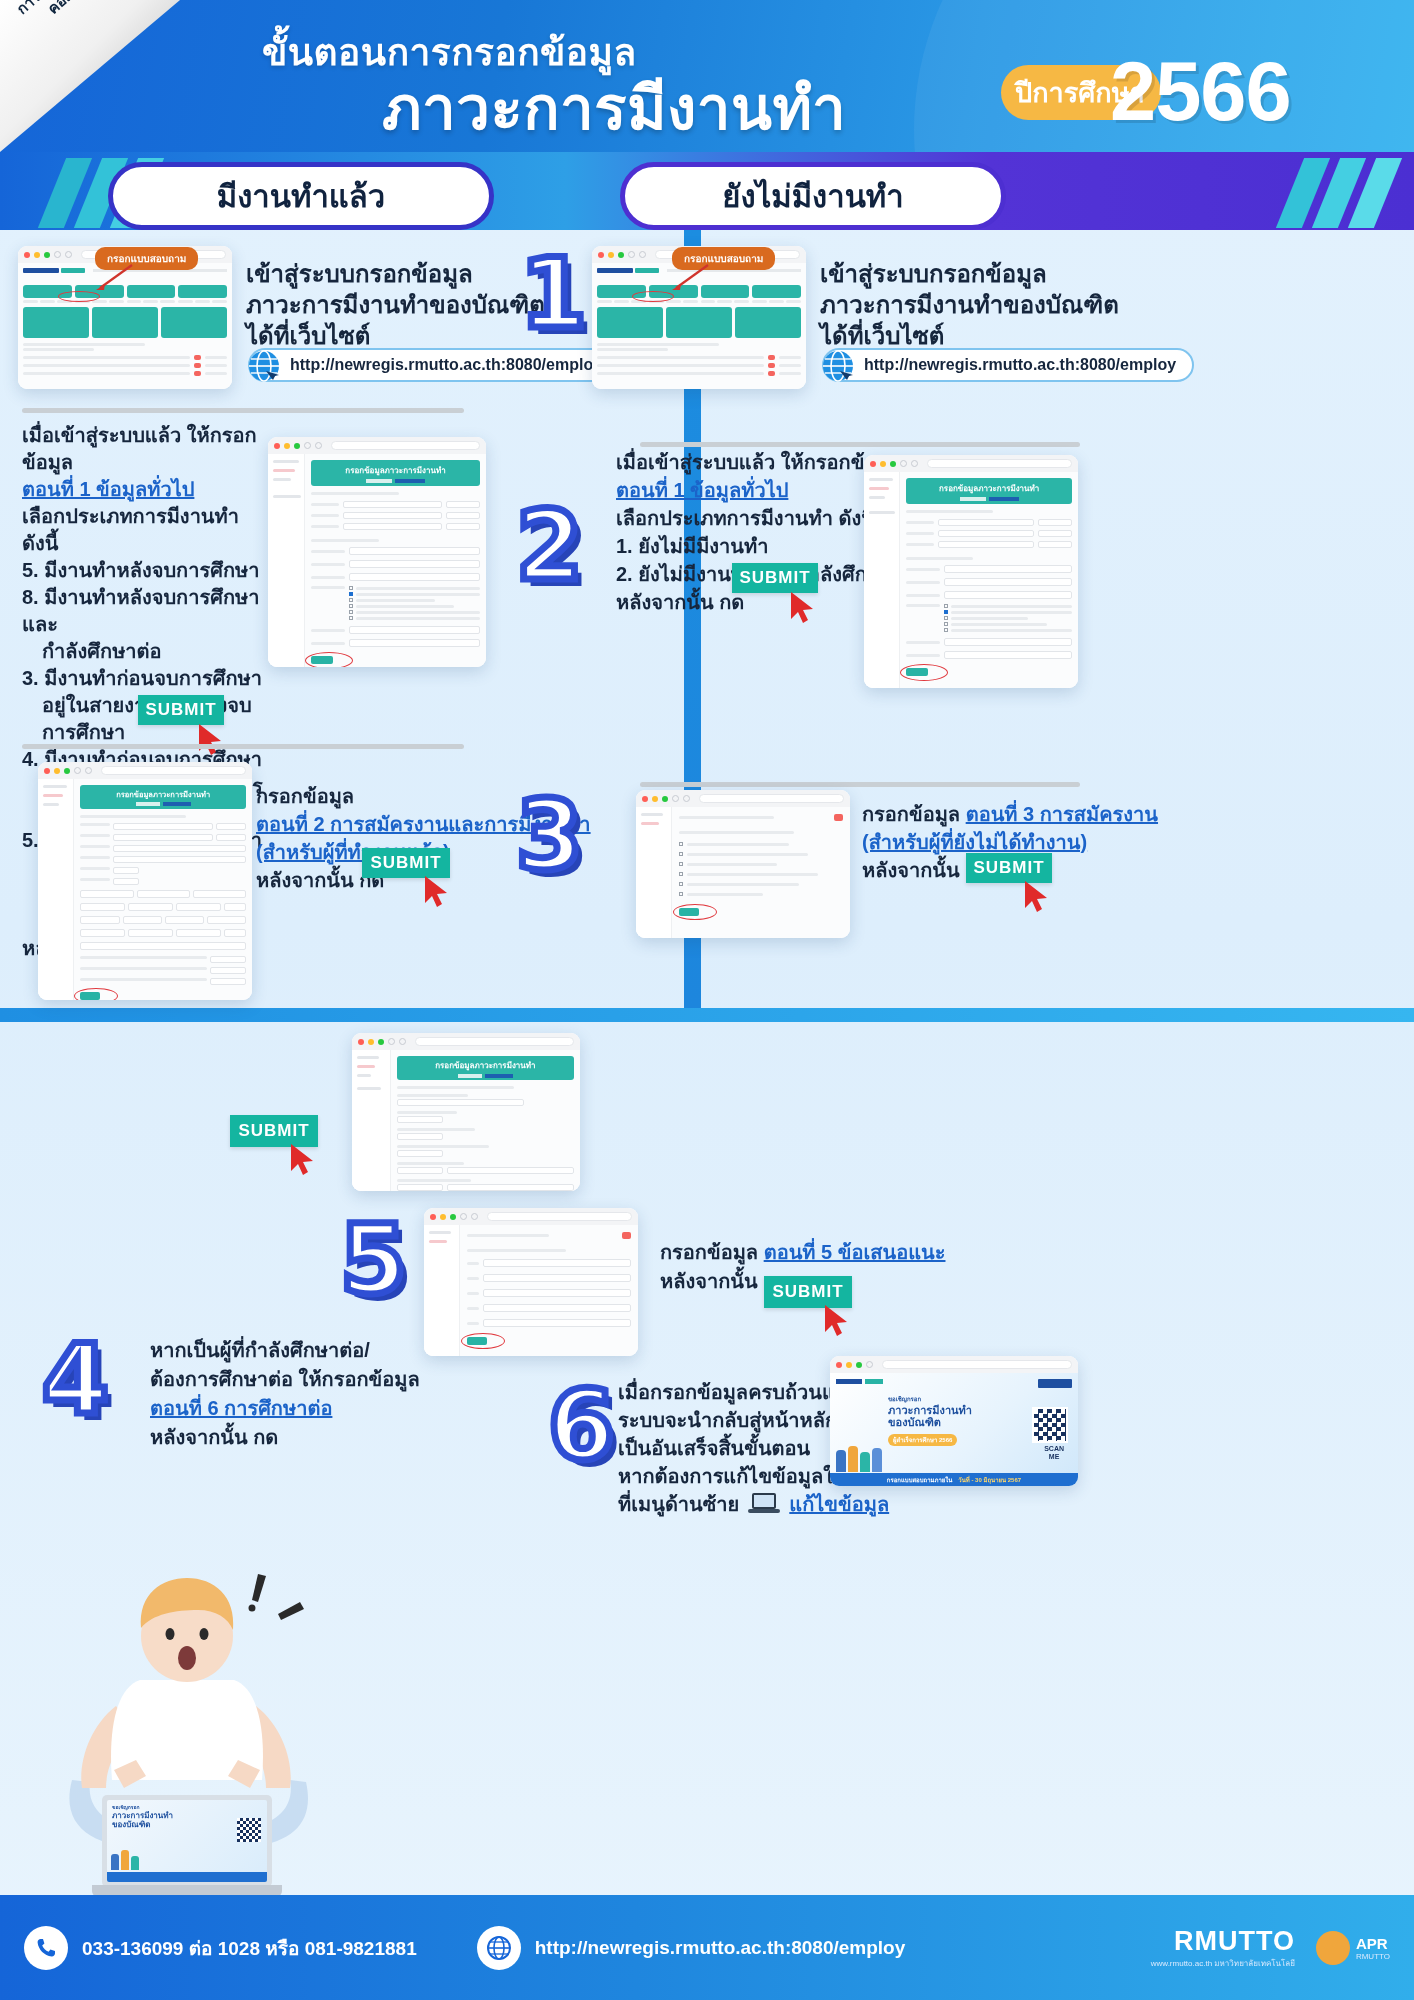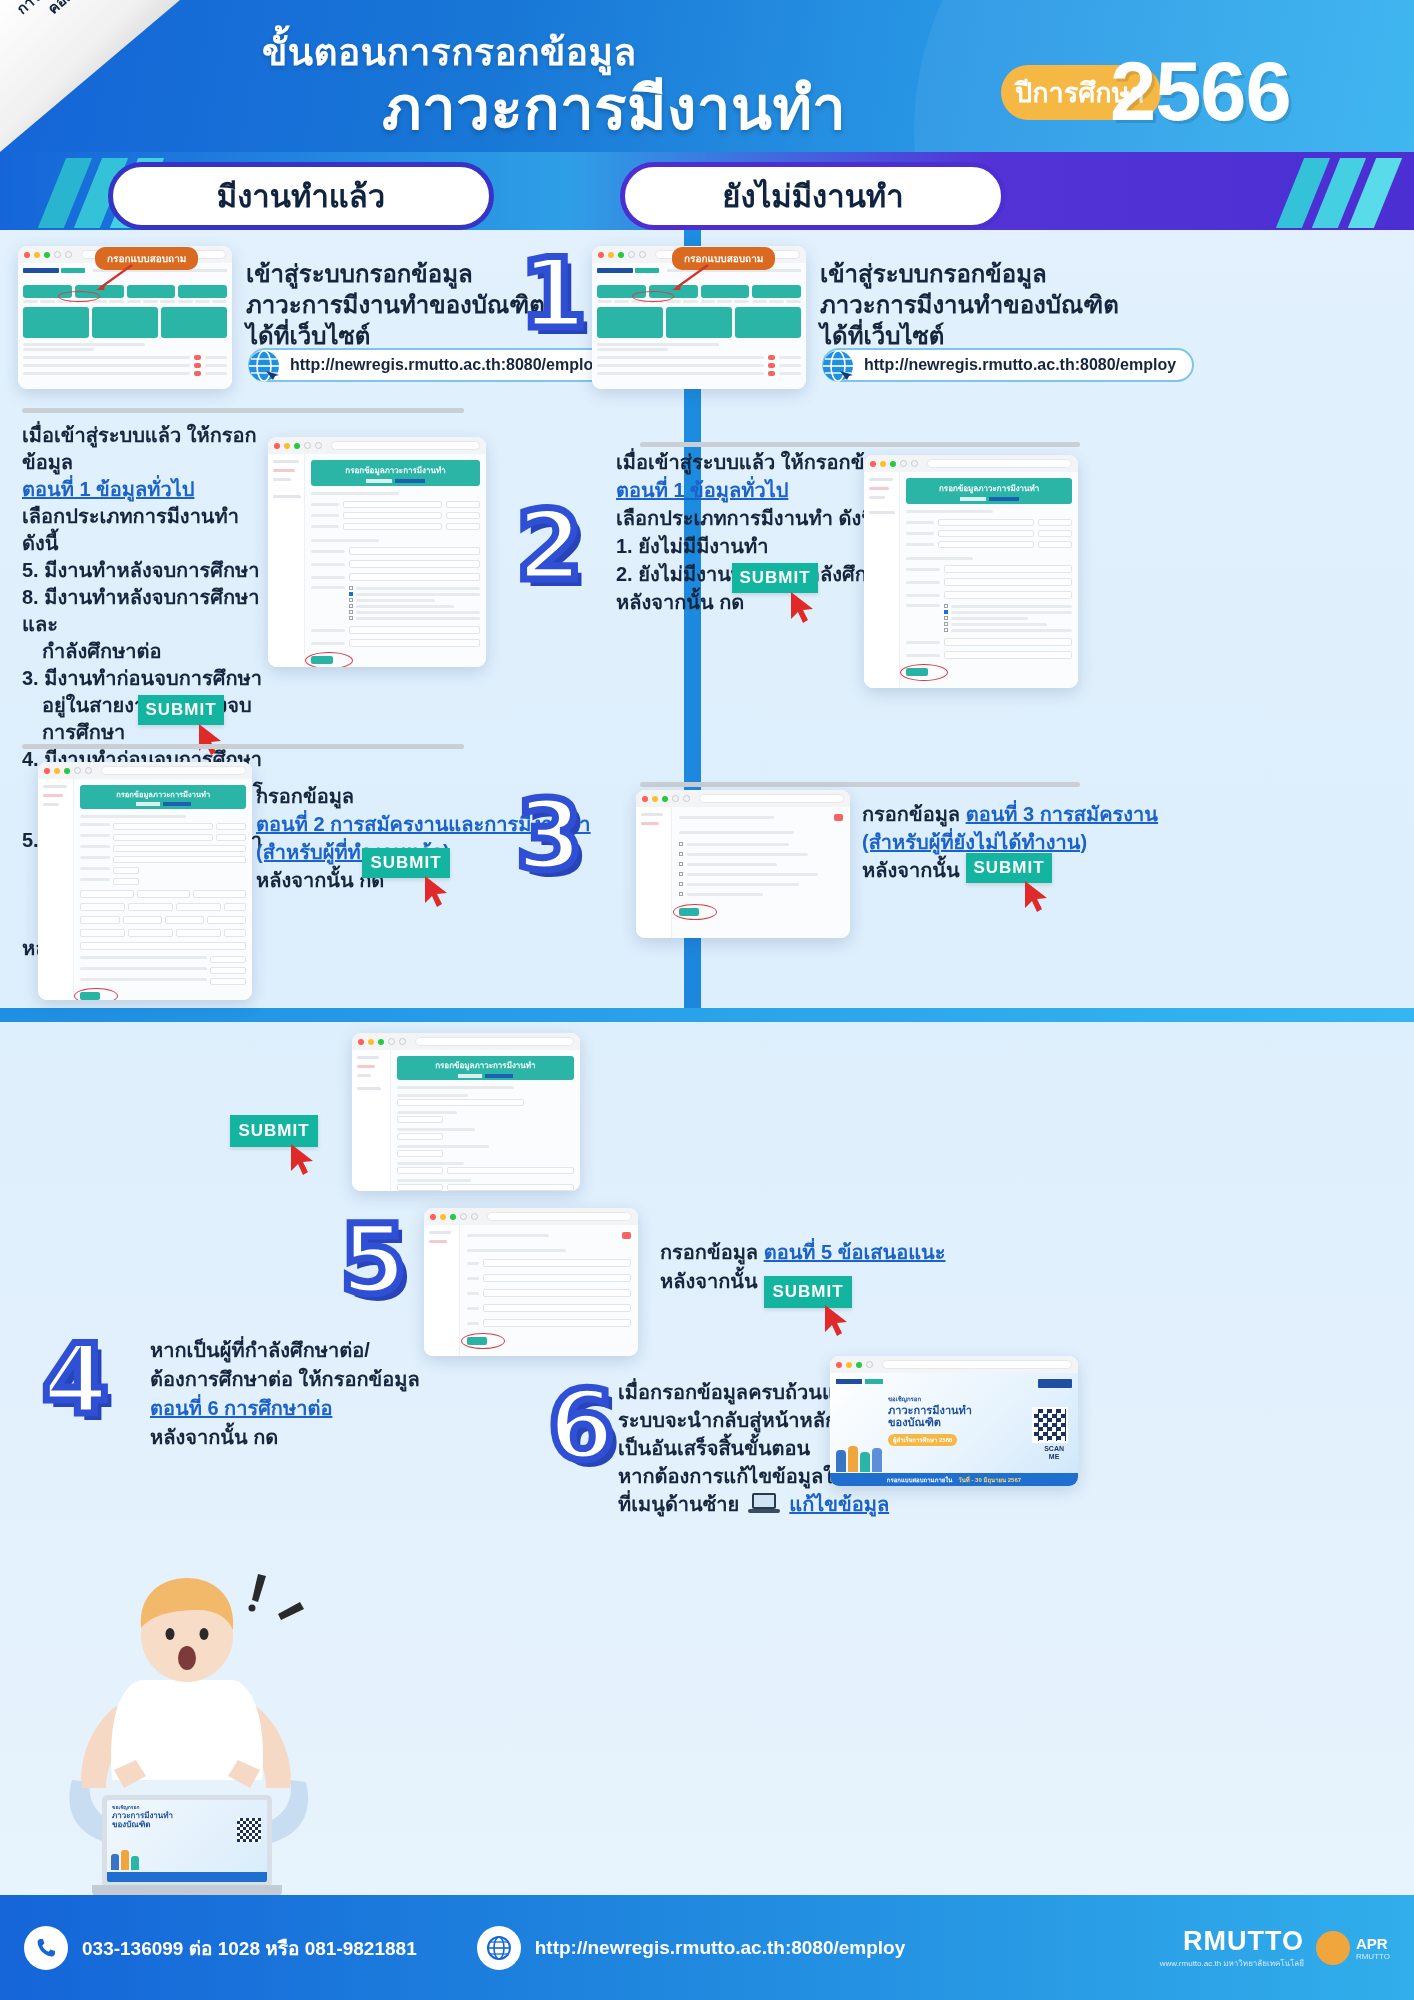--- a/index.html
+++ b/index.html
@@ -1072,21 +1072,21 @@
         <svg width="26" height="26" viewBox="0 0 26 26">
           <circle cx="13" cy="13" r="11" fill="none" stroke="#1565d8" stroke-width="2"></circle>
           <ellipse cx="13" cy="13" rx="5" ry="11" fill="none" stroke="#1565d8" stroke-width="1.6"></ellipse>
           <line x1="2" y1="13" x2="24" y2="13" stroke="#1565d8" stroke-width="1.6"></line>
           <line x1="4" y1="7" x2="22" y2="7" stroke="#1565d8" stroke-width="1.3"></line>
           <line x1="4" y1="19" x2="22" y2="19" stroke="#1565d8" stroke-width="1.3"></line>
         </svg>
       </div>
       <span class="ftxt">http://newregis.rmutto.ac.th:8080/employ</span>
     </div>
-    <div style="margin-left:auto;margin-right:24px;display:flex;align-items:center;gap:12px;">
+    <div style="margin-left:auto;margin-right:24px;display:flex;align-items:center;gap:21px;">
       <div style="text-align:right;">
         <div style="color:#fff;font-size:27px;font-weight:bold;letter-spacing:1px;">RMUTTO</div>
         <div style="color:#dbeafe;font-size:8px;">www.rmutto.ac.th  มหาวิทยาลัยเทคโนโลยี</div>
       </div>
       <div style="display:flex;align-items:center;gap:6px;">
         <div style="width:34px;height:34px;border-radius:50%;background:#f0a63c;"></div>
         <div style="text-align:left;">
           <div style="color:#fff;font-size:15px;font-weight:bold;">APR</div>
           <div style="color:#dbeafe;font-size:8px;">RMUTTO</div>
         </div>

